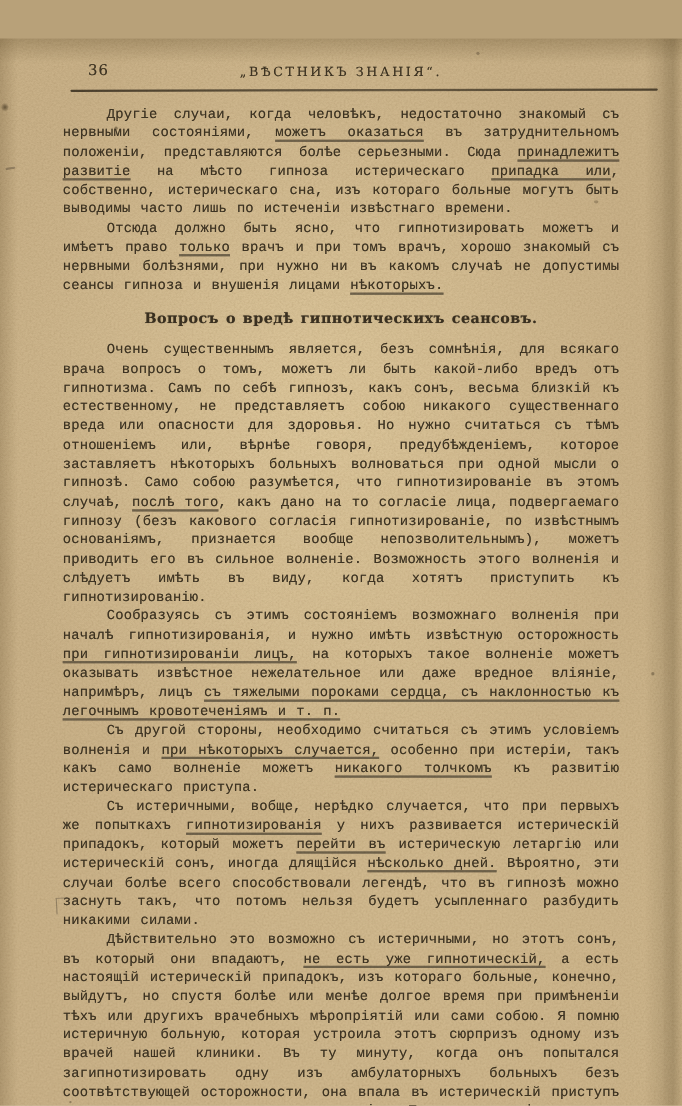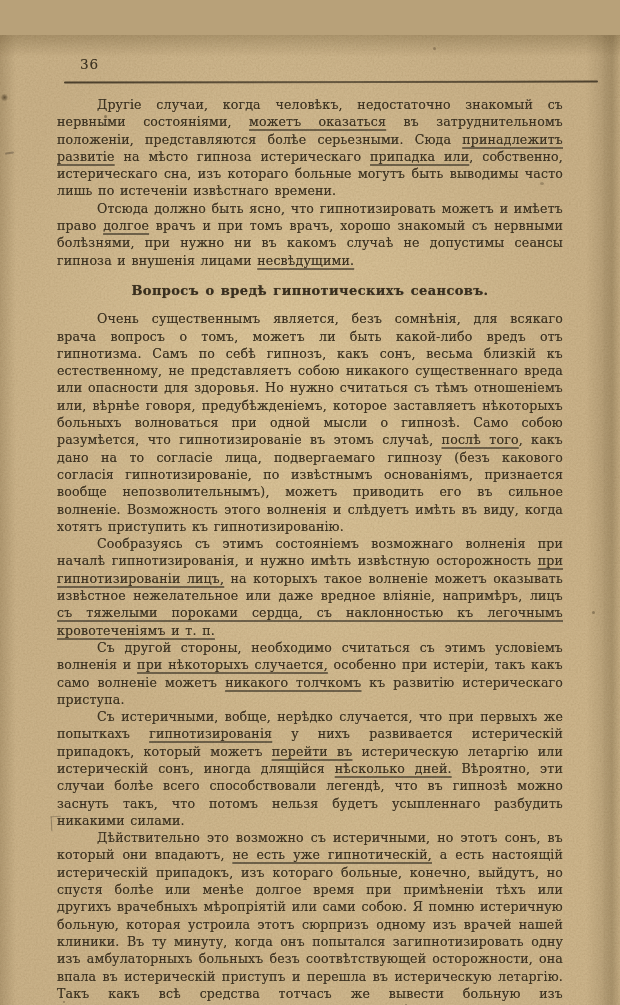--- a/index.html
+++ b/index.html
@@ -27,21 +27,21 @@
   .journal-title { position:absolute; left:0; right:0; top:4px; text-align:center;
     font-size:11.5px; letter-spacing:2.4px; }
   .header-rule { position:absolute; top:46px; left:64px; width:534px; height:2px;
     background:linear-gradient(90deg, rgba(58,48,32,0.88), rgba(58,48,32,0.68) 55%, rgba(58,48,32,0.85));
     transform:rotate(-0.12deg); border-radius:1px; }
 
   .content { position:absolute; top:61px; left:57px; width:506px;
     text-align:justify; font-size:12.6px; line-height:17.3px;
     letter-spacing:0.15px; word-spacing:1.4px;
     text-shadow:0 0 0.6px rgba(62,52,35,0.6); }
-  p.para { margin:0; text-indent:40px; }
+  p.para { margin:0; text-indent:40px;font-family:Liberation Mono, monospace; }
   h2.section-heading { margin:13px 0 11px; text-align:center; text-indent:0;
     font-size:13px; font-weight:bold; letter-spacing:0.4px; color:#3a3020;
     text-shadow:0 0 0.7px rgba(58,48,32,0.6); }
 
   .pencil-u {
     text-decoration:underline;
     text-decoration-color:rgba(103,92,72,0.55);
     text-decoration-thickness:1.6px;
     text-underline-offset:2.6px;
     text-decoration-skip-ink:none;
@@ -66,26 +66,27 @@
   .edge-shade-right { position:absolute; right:0; top:0; width:18px; height:1005px;
     background:linear-gradient(90deg, rgba(0,0,0,0), rgba(96,78,46,0.22) 55%, rgba(150,128,86,0.05) 100%); pointer-events:none; }
 </style>
 </head>
 <body>
 
 <div class="page">
 
   <div class="header-row">
     <span class="page-number">36</span>
+    <span class="journal-title">„ВѢСТНИКЪ ЗНАНІЯ“.</span>
   </div>
   <div class="header-rule"></div>
 
   <div class="content">
     <p class="para"><span>Другіе случаи, когда человѣкъ, недостаточно знакомый съ нервными состояніями, </span><span class="pencil-u">можетъ оказаться</span><span> въ затруднительномъ положеніи, представляются болѣе серьезными. Сюда </span><span class="pencil-u">принадлежитъ развитіе</span><span> на мѣсто гипноза истерическаго </span><span class="pencil-u">припадка или</span><span>, собственно, истерическаго сна, изъ котораго больные могутъ быть выводимы часто лишь по истеченіи извѣстнаго времени.</span></p>
-    <p class="para"><span>Отсюда должно быть ясно, что гипнотизировать можетъ и имѣетъ право </span><span class="pencil-u">долгое</span><span> врачъ и при томъ врачъ, хорошо знакомый съ нервными болѣзнями, при нужно ни въ какомъ случаѣ не допустимы сеансы гипноза и внушенія лицами </span><span class="pencil-u">несвѣдущими.</span></p>
+    <p class="para"><span>Отсюда должно быть ясно, что гипнотизировать можетъ и имѣетъ право </span><span class="pencil-u">только</span><span> врачъ и при томъ врачъ, хорошо знакомый съ нервными болѣзнями, при нужно ни въ какомъ случаѣ не допустимы сеансы гипноза и внушенія лицами </span><span class="pencil-u">нѣкоторыхъ.</span></p>
 
     <h2 class="section-heading">Вопросъ о вредѣ гипнотическихъ сеансовъ.</h2>
 
     <p class="para"><span>Очень существеннымъ является, безъ сомнѣнія, для всякаго врача вопросъ о томъ, можетъ ли быть какой-либо вредъ отъ гипнотизма. Самъ по себѣ гипнозъ, какъ сонъ, весьма близкій къ естественному, не представляетъ собою никакого существеннаго вреда или опасности для здоровья. Но нужно считаться съ тѣмъ отношеніемъ или, вѣрнѣе говоря, предубѣжденіемъ, которое заставляетъ нѣкоторыхъ больныхъ волноваться при одной мысли о гипнозѣ. Само собою разумѣется, что гипнотизированіе въ этомъ случаѣ, </span><span class="pencil-u">послѣ того</span><span>, какъ дано на то согласіе лица, подвергаемаго гипнозу (безъ какового согласія гипнотизированіе, по извѣстнымъ основаніямъ, признается вообще непозволительнымъ), можетъ приводить его въ сильное волненіе. Возможность этого волненія и слѣдуетъ имѣть въ виду, когда хотятъ приступить къ гипнотизированію.</span></p>
     <p class="para"><span>Сообразуясь съ этимъ состояніемъ возможнаго волненія при началѣ гипнотизированія, и нужно имѣть извѣстную осторожность </span><span class="pencil-u">при гипнотизированіи лицъ,</span><span> на которыхъ такое волненіе можетъ оказывать извѣстное нежелательное или даже вредное вліяніе, напримѣръ, лицъ </span><span class="pencil-u">съ тяжелыми пороками сердца, съ наклонностью къ легочнымъ кровотеченіямъ и т. п.</span></p>
     <p class="para"><span>Съ другой стороны, необходимо считаться съ этимъ условіемъ волненія и </span><span class="pencil-u">при нѣкоторыхъ случается,</span><span> особенно при истеріи, такъ какъ само волненіе можетъ </span><span class="pencil-u">никакого толчкомъ</span><span> къ развитію истерическаго приступа.</span></p>
     <p class="para"><span>Съ истеричными, вобще, нерѣдко случается, что при первыхъ же попыткахъ </span><span class="pencil-u">гипнотизированія</span><span> у нихъ развивается истерическій припадокъ, который можетъ </span><span class="pencil-u">перейти въ</span><span> истерическую летаргію или истерическій сонъ, иногда длящійся </span><span class="pencil-u">нѣсколько дней.</span><span> Вѣроятно, эти случаи болѣе всего способствовали легендѣ, что въ гипнозѣ можно заснуть такъ, что потомъ нельзя будетъ усыпленнаго разбудить никакими силами.</span></p>
     <p class="para"><span>Дѣйствительно это возможно съ истеричными, но этотъ сонъ, въ который они впадаютъ, </span><span class="pencil-u">не есть уже гипнотическій,</span><span> а есть настоящій истерическій припадокъ, изъ котораго больные, конечно, выйдутъ, но спустя болѣе или менѣе долгое время при примѣненіи тѣхъ или другихъ врачебныхъ мѣропріятій или сами собою. Я помню истеричную больную, которая устроила этотъ сюрпризъ одному изъ врачей нашей клиники. Въ ту минуту, когда онъ попытался загипнотизировать одну изъ амбулаторныхъ больныхъ безъ соотвѣтствующей осторожности, она впала въ истерическій приступъ и перешла въ истерическую летаргію. Такъ какъ всѣ средства тотчасъ же вывести больную изъ истерическаго летаргическаго сна оказались безуспѣшными, то мы должны были принять больную въ свою клинику. Здѣсь эта „спящая красавица“, какъ ее прозвали окружающіе больные, продолжала спать около недѣли, ибо ее и не старались скоро разбудить, а оставили въ клиникѣ для наблюденія. </span></p>
   </div>
 

